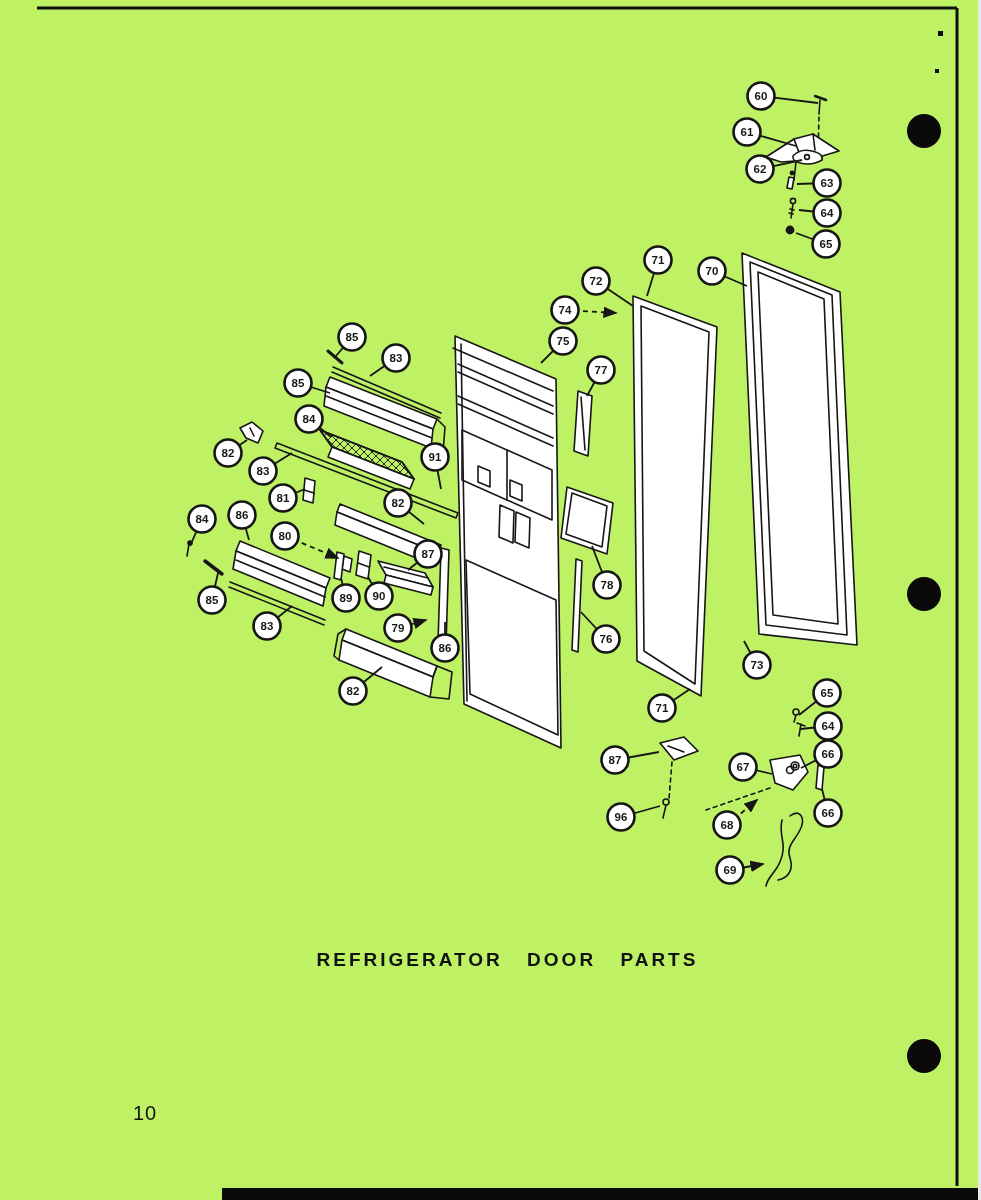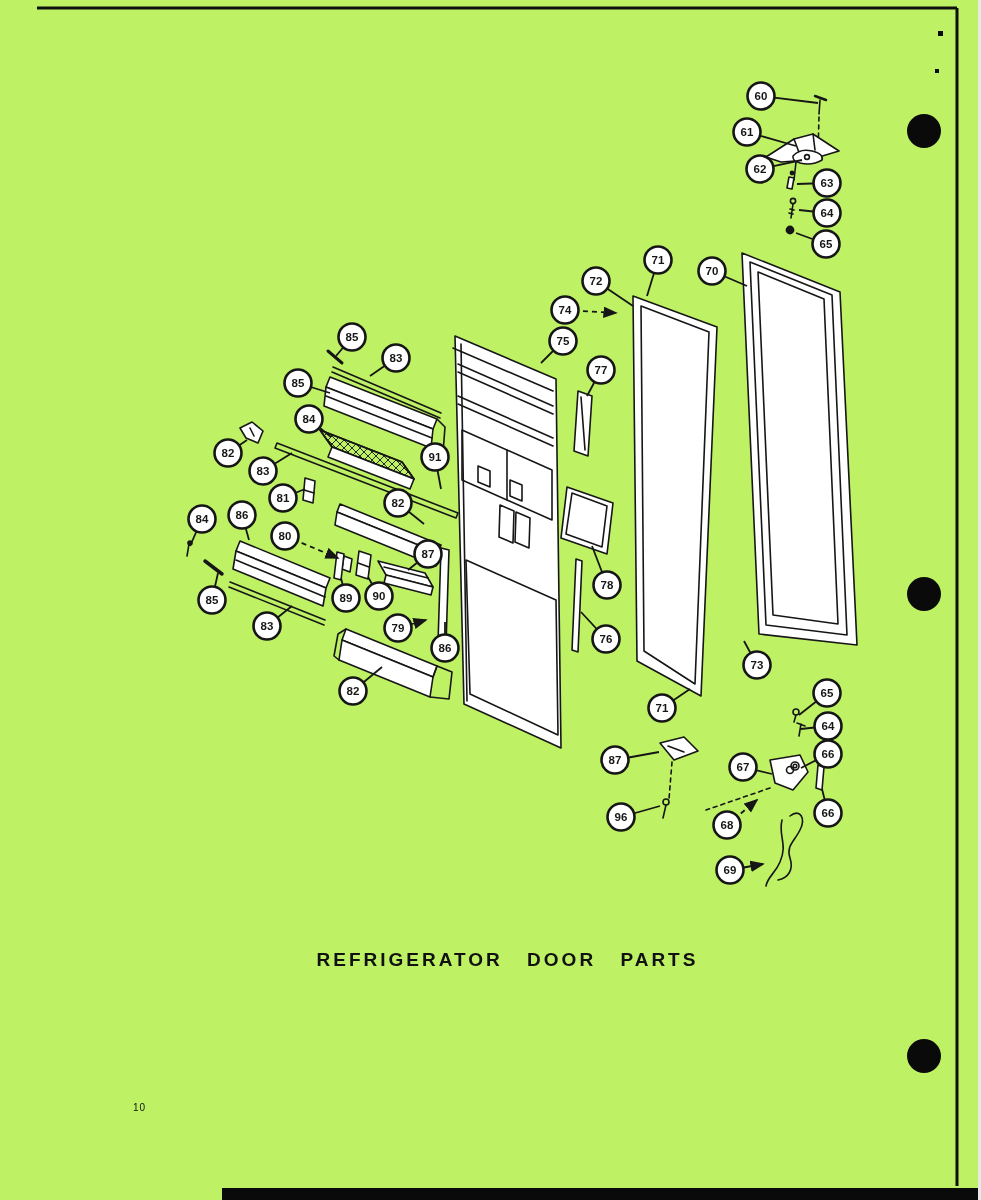--- a/index.html
+++ b/index.html
@@ -18,21 +18,21 @@
     font-weight:700;
     font-size:19px;
     letter-spacing:3px;
     word-spacing:16px;
     color:#111;
     transform:translateX(17px);
   }
   .pagenum{
     position:absolute;
     left:133px; top:1102px;
-    font-size:10px;
+    font-size:20px;
     font-weight:400;
     letter-spacing:1px;
     color:#111;
   }
   .bottom-bar{
     position:absolute;
     left:222px; top:1188px;
     width:759px; height:12px;
     background:#0a0a0a;
   }

